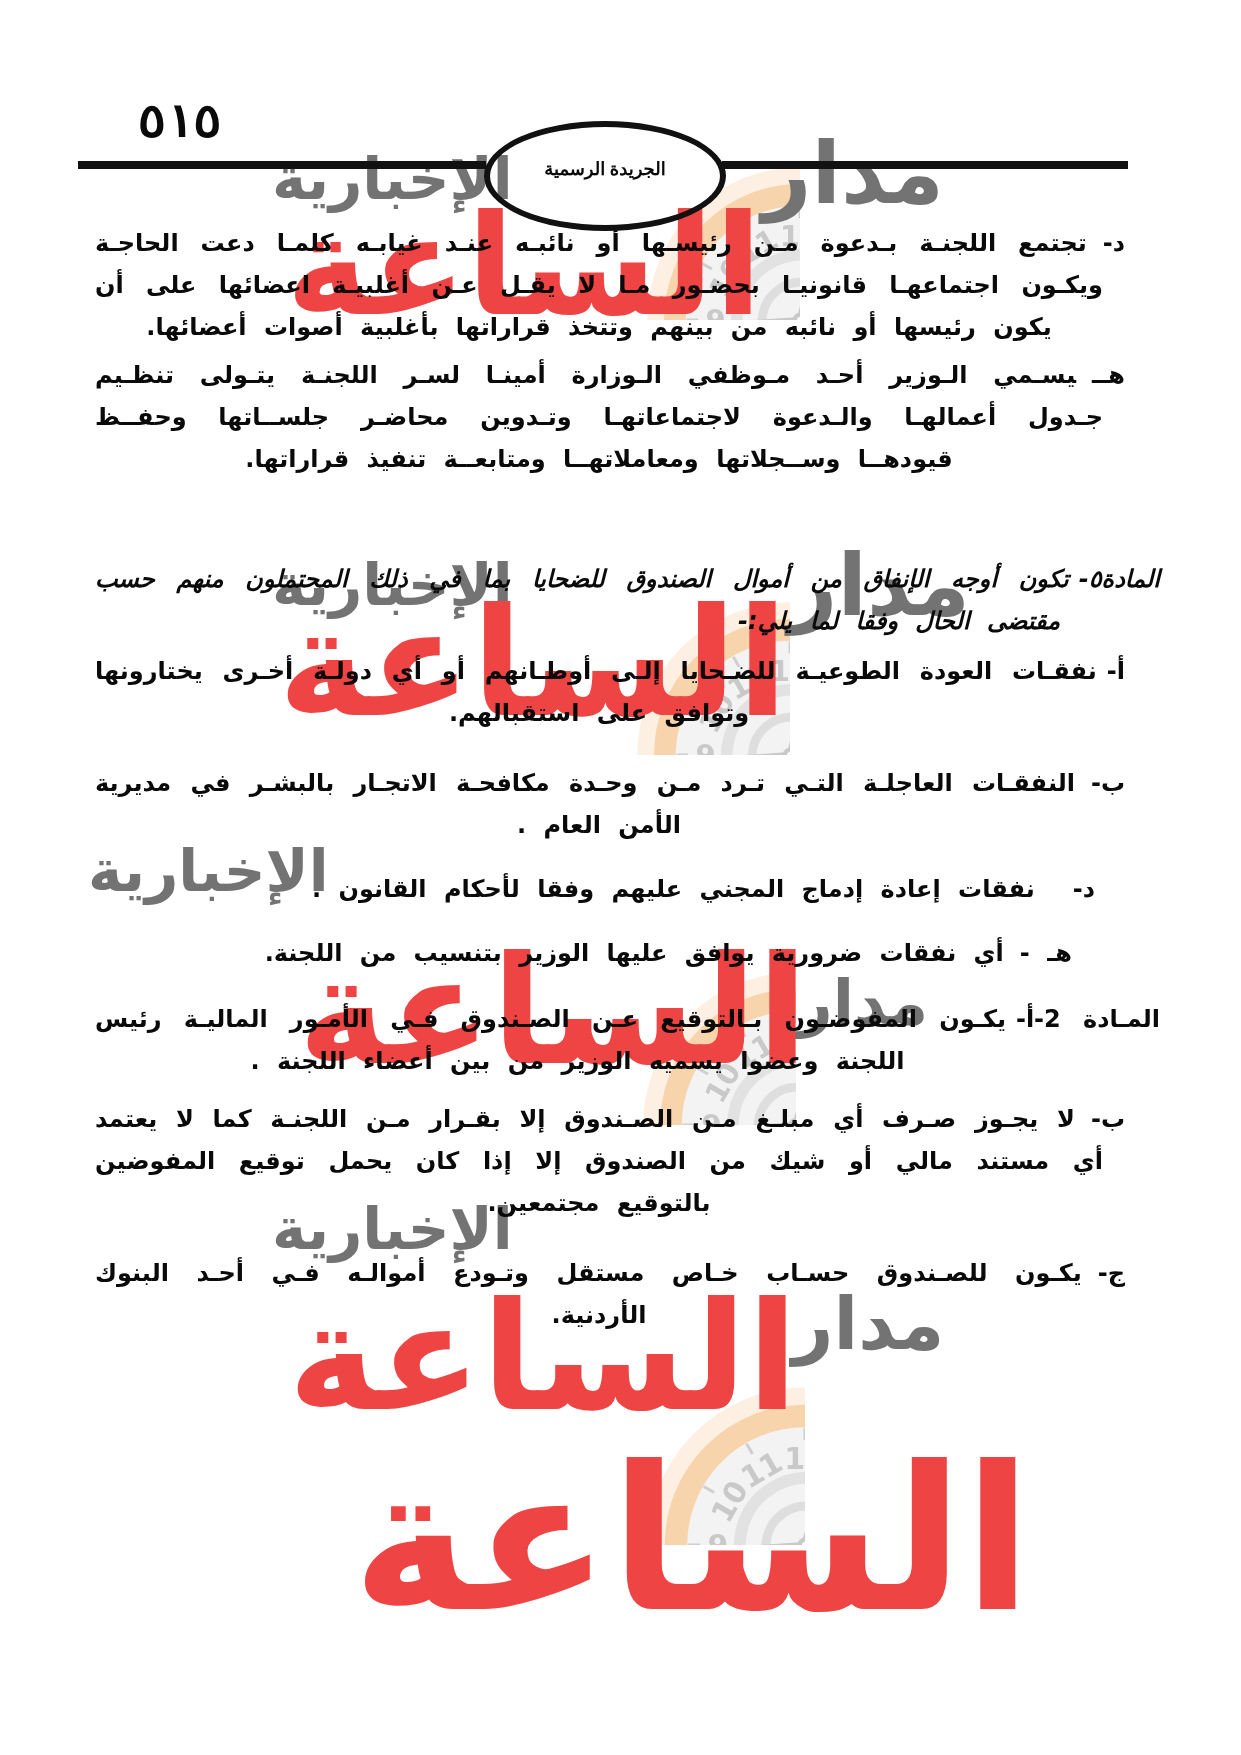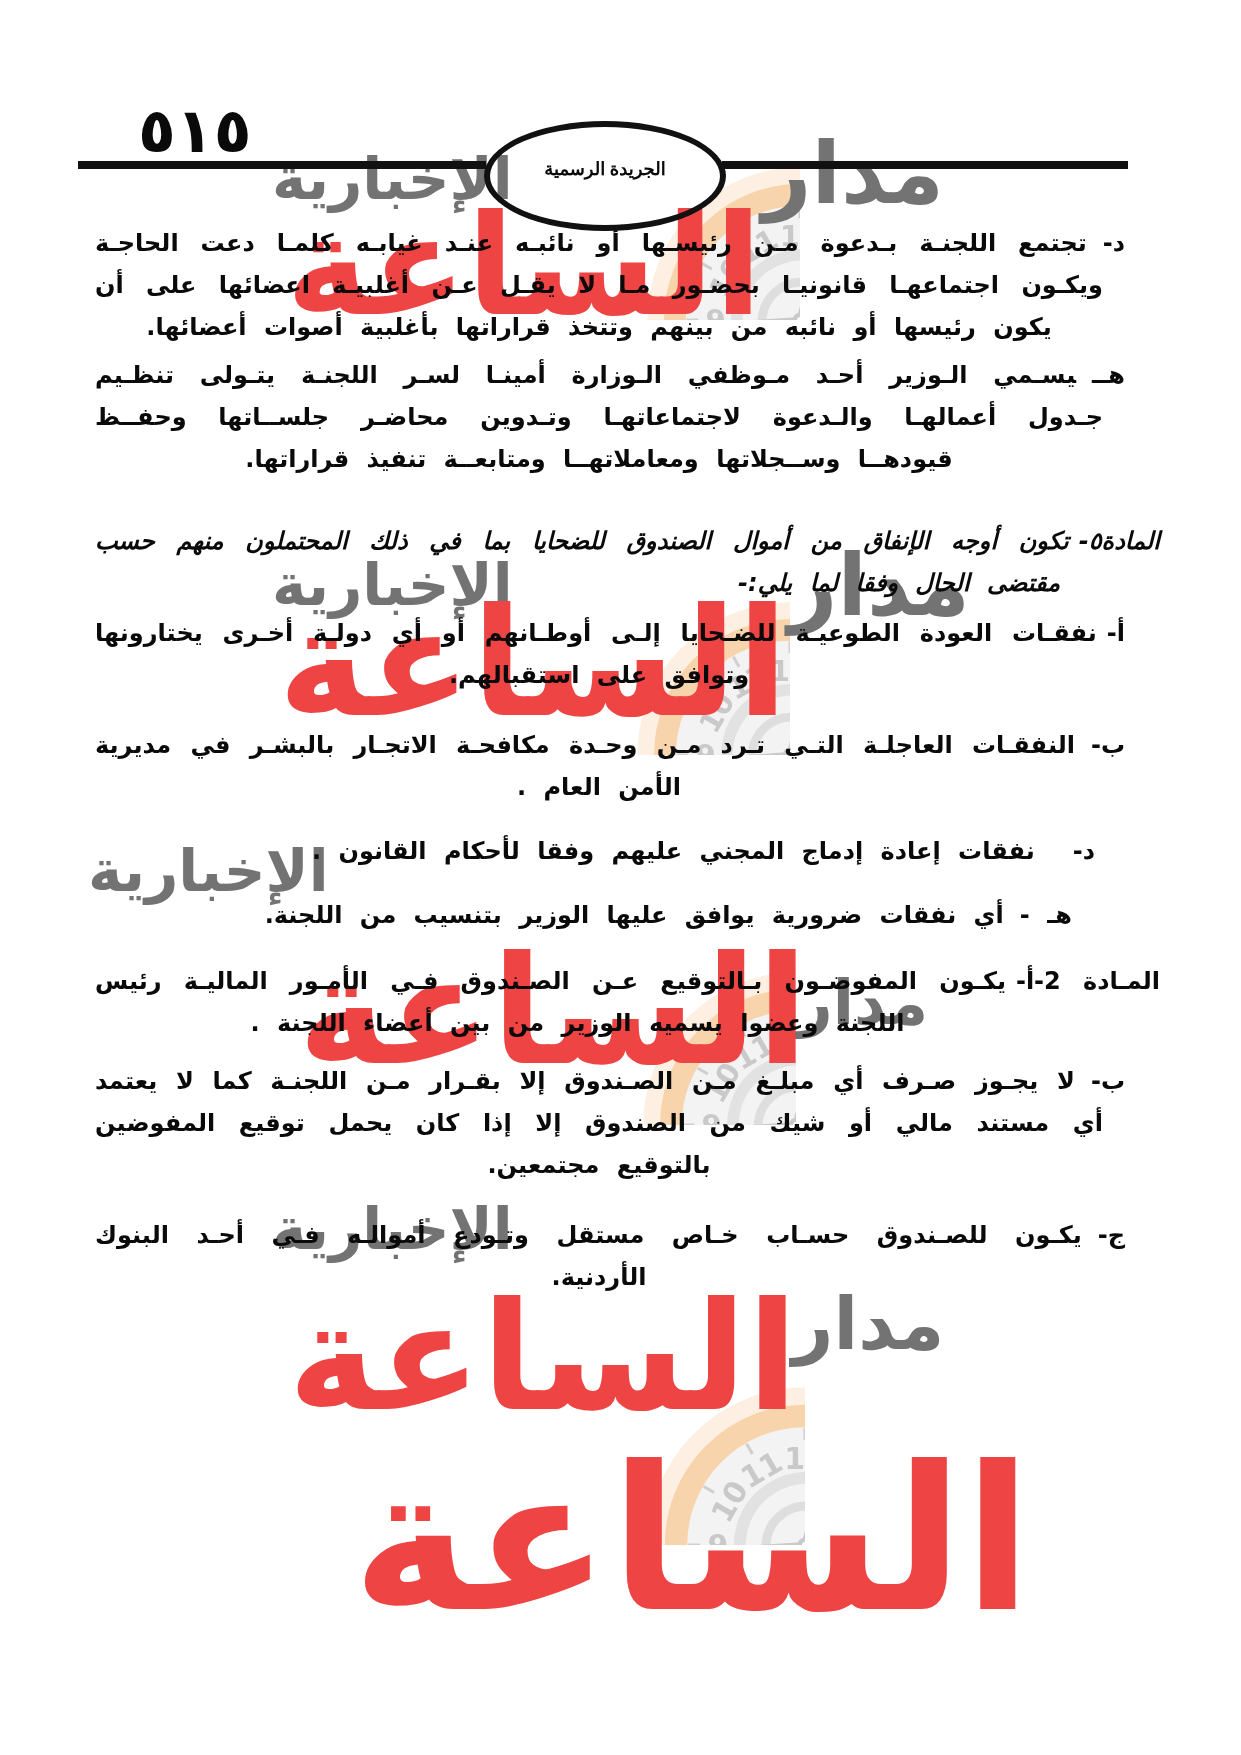--- a/index.html
+++ b/index.html
@@ -26,22 +26,23 @@
     white-space:nowrap;
     line-height:1;
     direction:rtl;
   }
   .wm-saa { color:#ef4444; }
 
   
   .header { position:absolute; inset:0; z-index:2; }
   .page-number {
     position:absolute; left:138px; top:94px;
-    font-size:62px; letter-spacing:2px;
+    font-size:46px; letter-spacing:2px;
     direction:ltr;
+    font-family:Liberation Mono, monospace;
   }
   .rule { position:absolute; top:161px; height:8px; background:#111; }
   .rule-left  { left:78px;  width:408px; }
   .rule-right { left:722px; width:406px; }
   .seal {
     position:absolute; left:484px; top:121px;
     width:242px; height:110px;
     border:6px solid #111;
     border-radius:50%;
     background:transparent;
@@ -165,21 +166,21 @@
       <span class="seal-label">الجريدة الرسمية</span>
     </div>
   </div>
 
   <div class="content">
 
     <p class="item letter" style="margin-bottom:6px">
       <span class="marker">د-</span><span>تجتمع اللجنـة بـدعوة مـن رئيسـها أو نائبـه عنـد غيابـه كلمـا دعت الحاجـة ويكـون اجتماعهـا قانونيـا بحضـور مـا لا يقـل عـن أغلبيـة اعضائها على أن يكون رئيسها أو نائبه من بينهم وتتخذ قراراتها بأغلبية أصوات أعضائها.</span>
     </p>
 
-    <p class="item letter" style="margin-bottom:40px">
+    <p class="item letter" style="margin-bottom:78px">
       <span class="marker">هــ</span><span>يسـمي الـوزير أحـد مـوظفي الـوزارة أمينـا لسـر اللجنـة يتـولى تنظـيم جـدول أعمالهـا والـدعوة لاجتماعاتهـا وتـدوين محاضـر جلســاتها وحفــظ قيودهــا وســجلاتها ومعاملاتهــا ومتابعــة تنفيذ قراراتها.</span>
     </p>
 
     <p class="item madda last-right" style="margin-bottom:8px">
       <span class="marker tight">المادة٥-</span><span>تكون أوجه الإنفاق من أموال الصندوق للضحايا بما في ذلك المحتملون منهم حسب مقتضى الحال وفقا لما يلي:-</span>
     </p>
 
     <p class="item letter" style="margin-bottom:28px">
       <span class="marker tight">أ-</span><span>نفقـات العودة الطوعيـة للضـحايا إلـى أوطـانهم أو أي دولـة أخـرى يختارونها وتوافق على استقبالهم.</span>
     </p>

